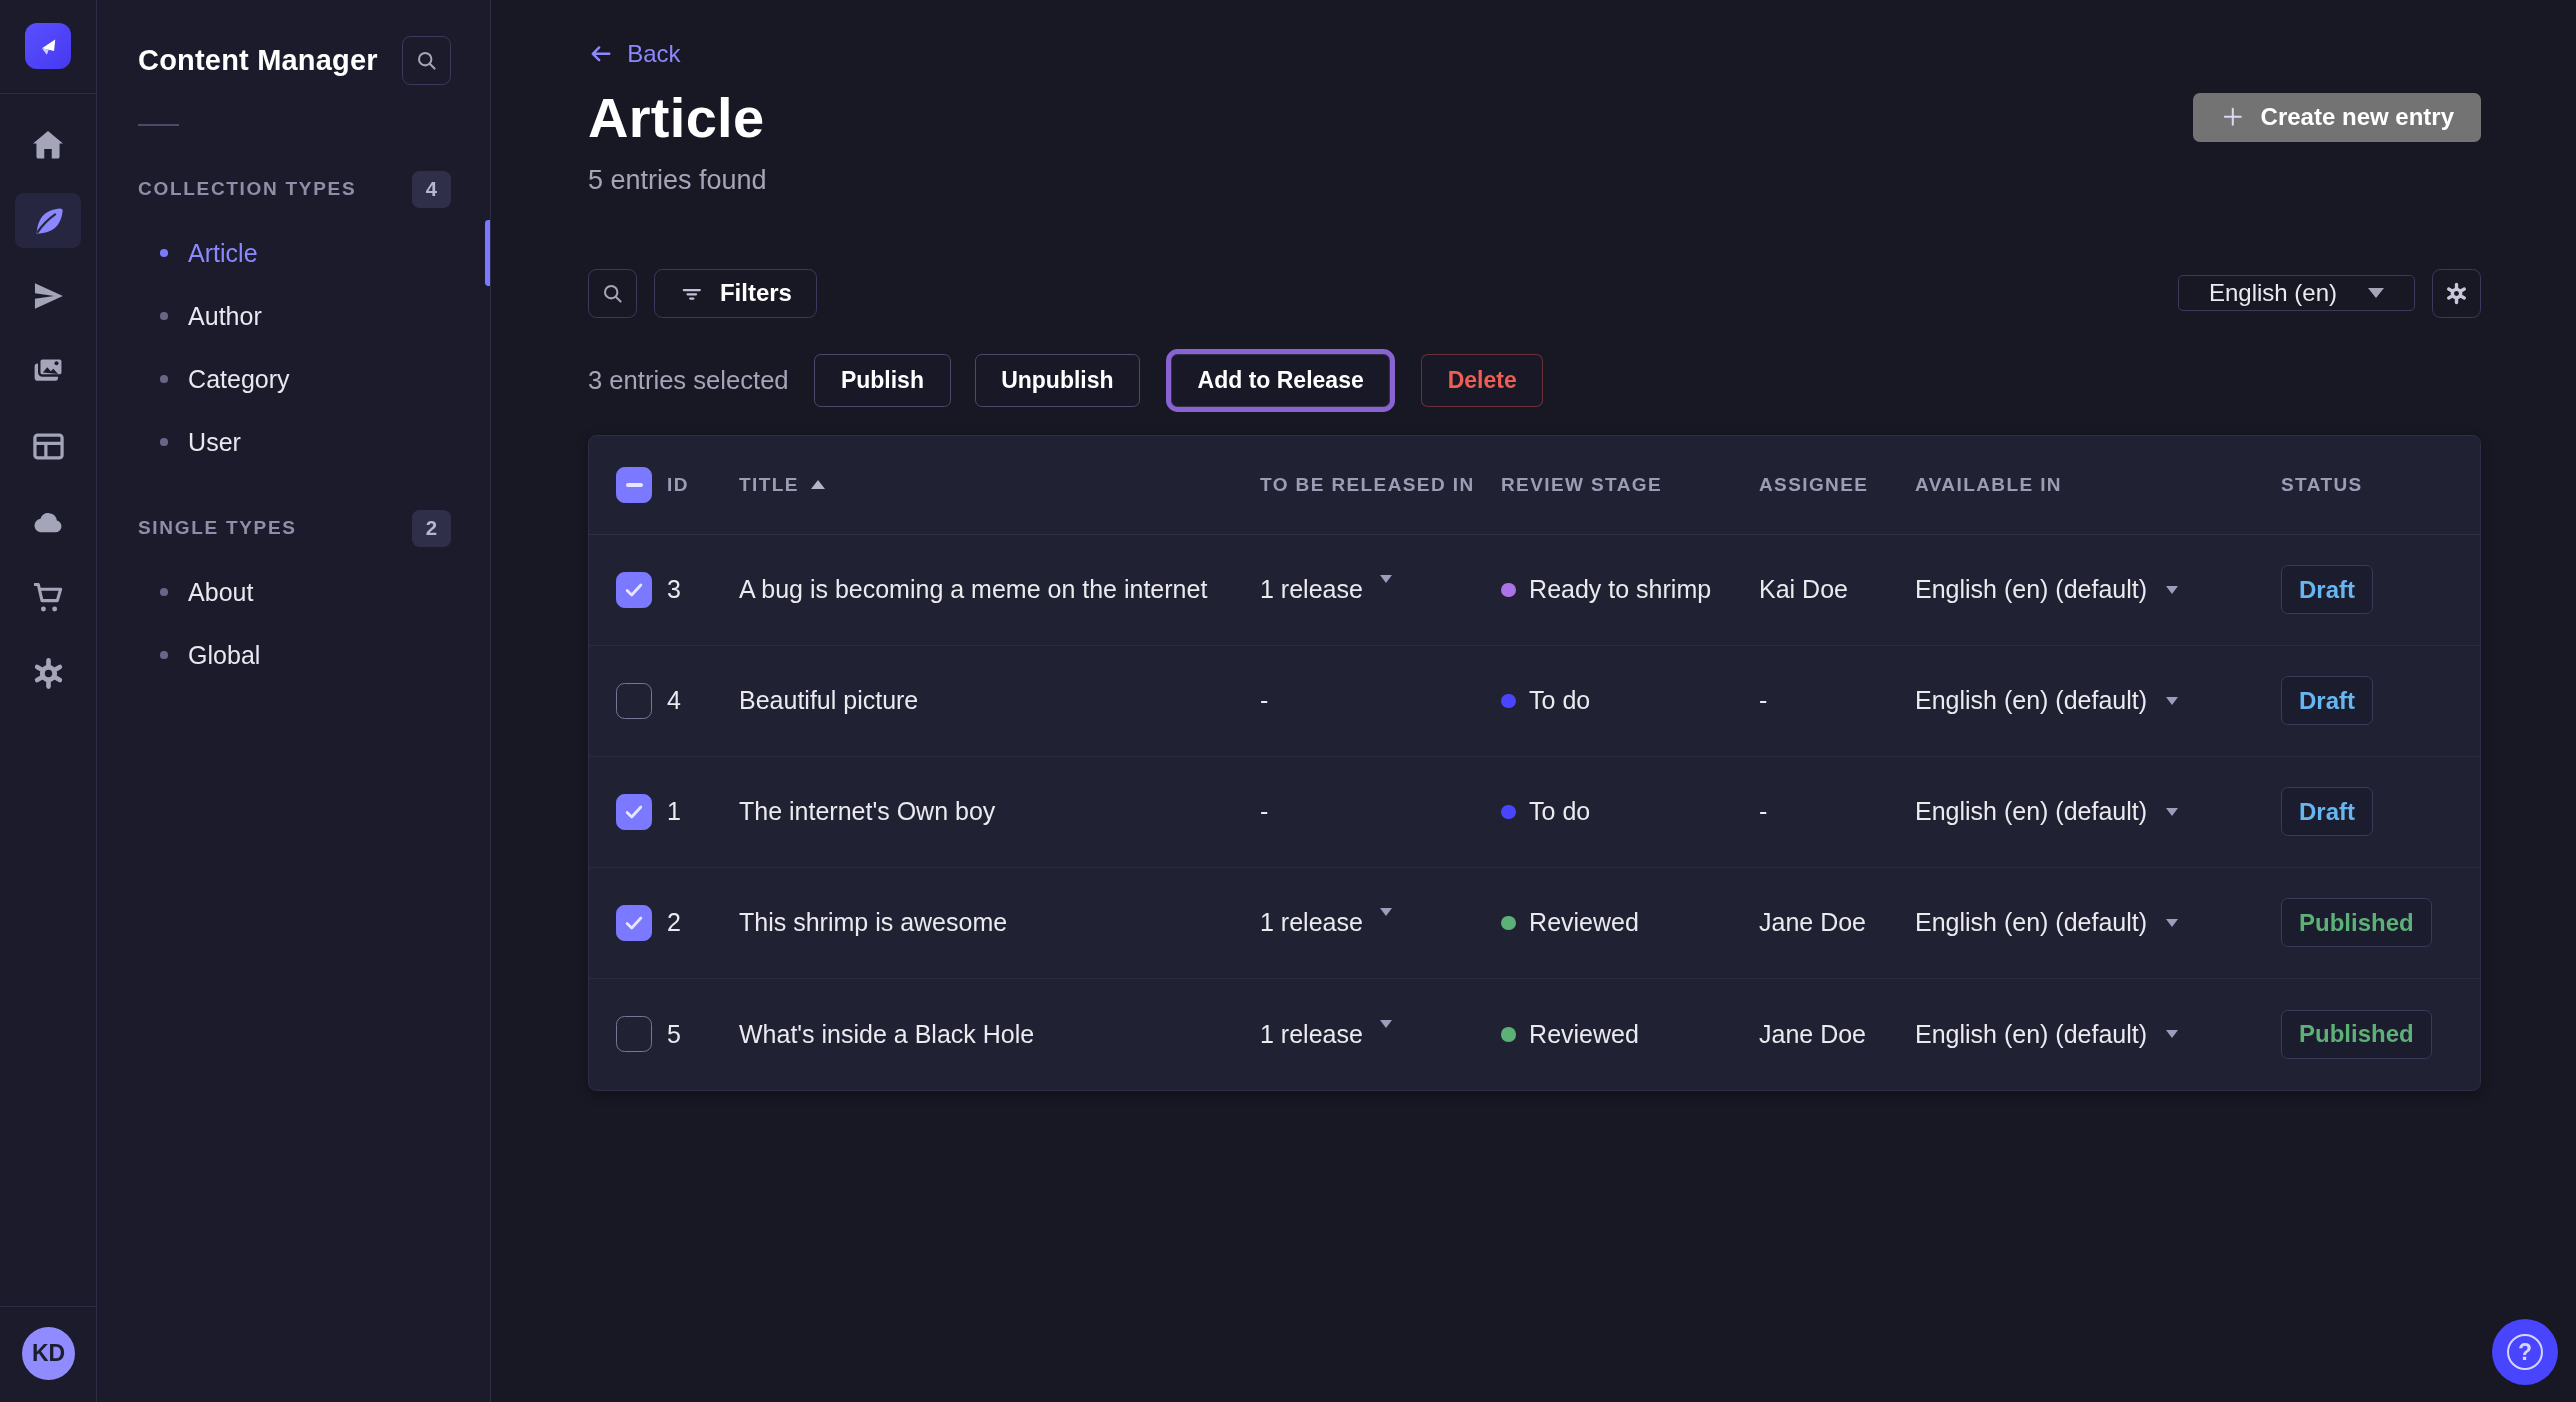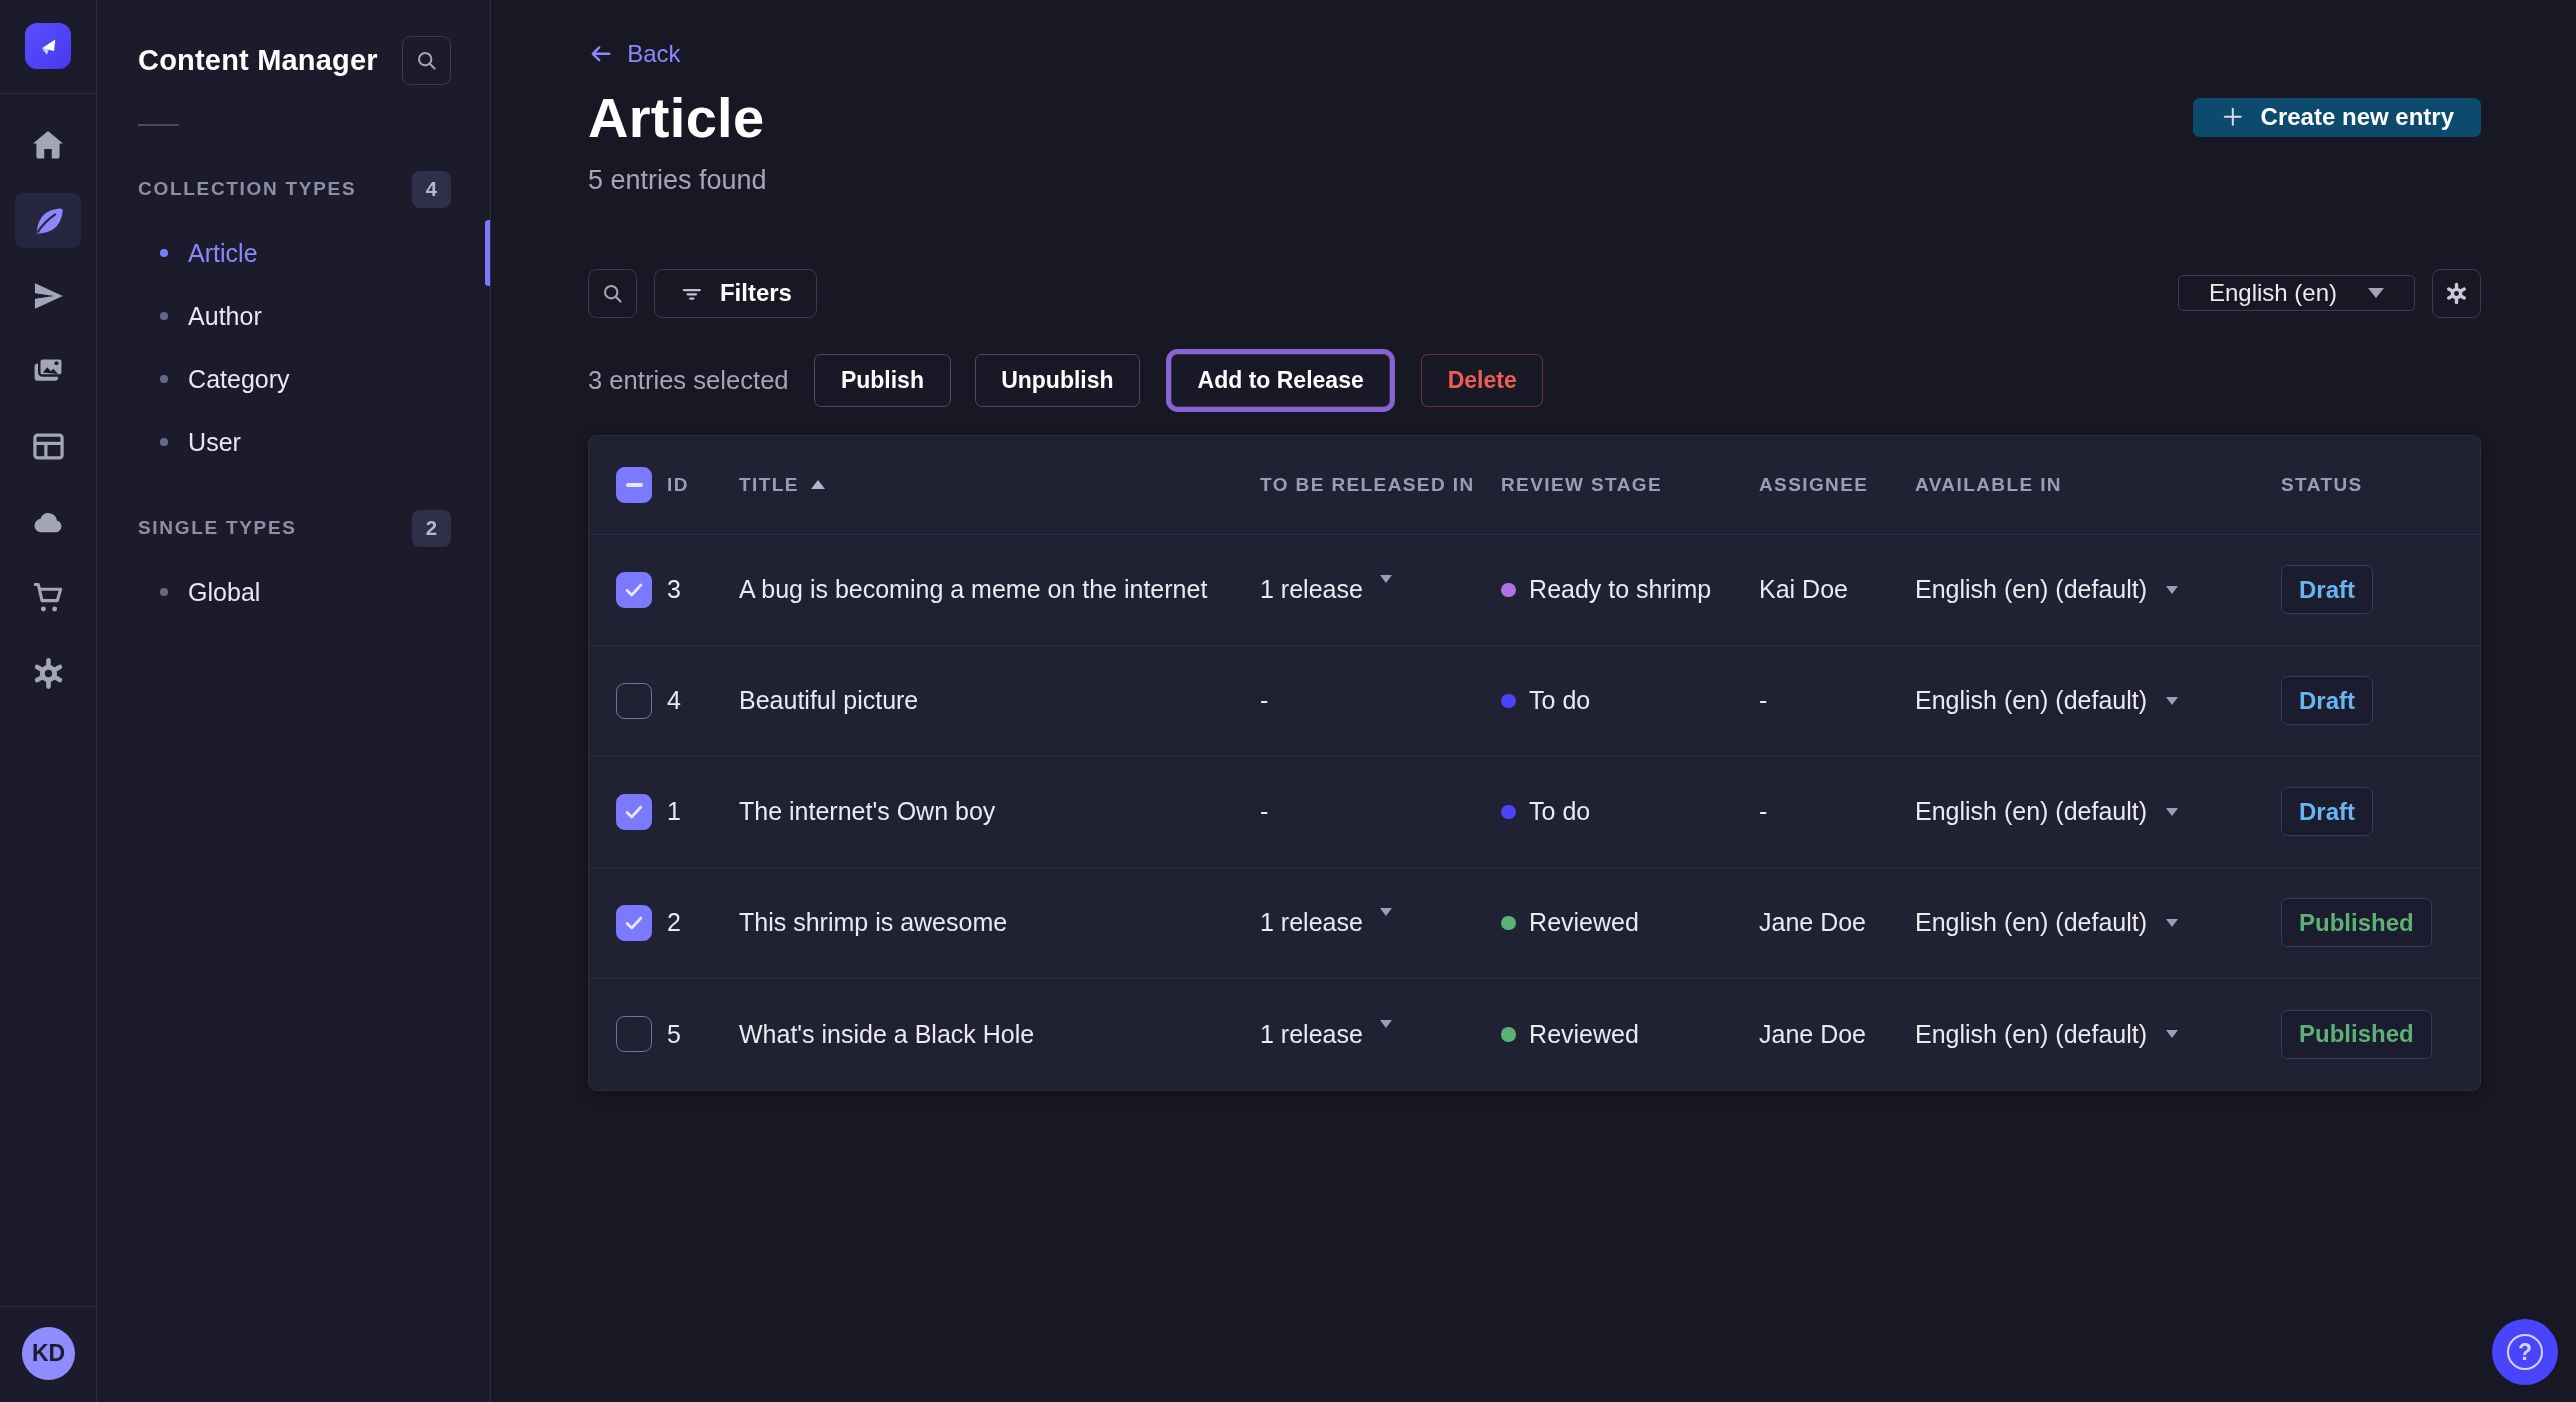--- a/index.html
+++ b/index.html
@@ -69,22 +69,22 @@
   }
   
   .main{flex:1;padding:37px 95px 0 97px;position:relative;}
   .back{
     display:inline-flex;align-items:center;gap:13.6px;color:#8c88ff;font-size:24px;
     text-decoration:none;cursor:pointer;height:34px;
   }
   .title-row{display:flex;align-items:center;justify-content:space-between;margin-top:13.6px;}
   h1.page-title{font-size:56px;font-weight:700;color:#ffffff;letter-spacing:0.3px;}
   .create-btn{
-    display:flex;align-items:center;gap:15.3px;height:39px;padding:0 27px;border:none;border-radius:6.8px;
-    background:#0c4a6e;color:#ffffff;font-size:24px;font-weight:600;cursor:pointer;
+    display:flex;align-items:center;gap:15.3px;height:49px;padding:0 27px;border:none;border-radius:6.8px;
+    background:#737373;color:#ffffff;font-size:24px;font-weight:600;cursor:pointer;
     font-family:"Liberation Sans", sans-serif;
   }
   .subtitle{margin-top:15.3px;font-size:27px;color:#a5a5ba;}
   
   .toolbar{margin-top:73px;display:flex;align-items:center;justify-content:space-between;}
   .toolbar-left,.toolbar-right{display:flex;align-items:center;gap:17px;}
   .filters-btn{
     display:flex;align-items:center;gap:15.3px;height:49px;padding:0 24px;border:0.9px solid #3a3a5c;
     border-radius:8.5px;background:transparent;color:#ffffff;font-size:24px;font-weight:600;cursor:pointer;
     font-family:"Liberation Sans", sans-serif;
@@ -253,20 +253,24 @@
             <span class="sb-item-label">User</span>
           </li>
         </ul>
       </div>
       <div class="sb-section">
         <div class="sb-section-head">
           <span class="sb-label">SINGLE TYPES</span>
           <span class="sb-badge">2</span>
         </div>
         <ul class="sb-items">
+          <li class="sb-item">
+            <span class="bullet"></span>
+            <span class="sb-item-label">About</span>
+          </li>
           <li class="sb-item">
             <span class="bullet"></span>
             <span class="sb-item-label">Global</span>
           </li>
         </ul>
       </div>
     </div>
 </aside>
 
 <main class="main">

